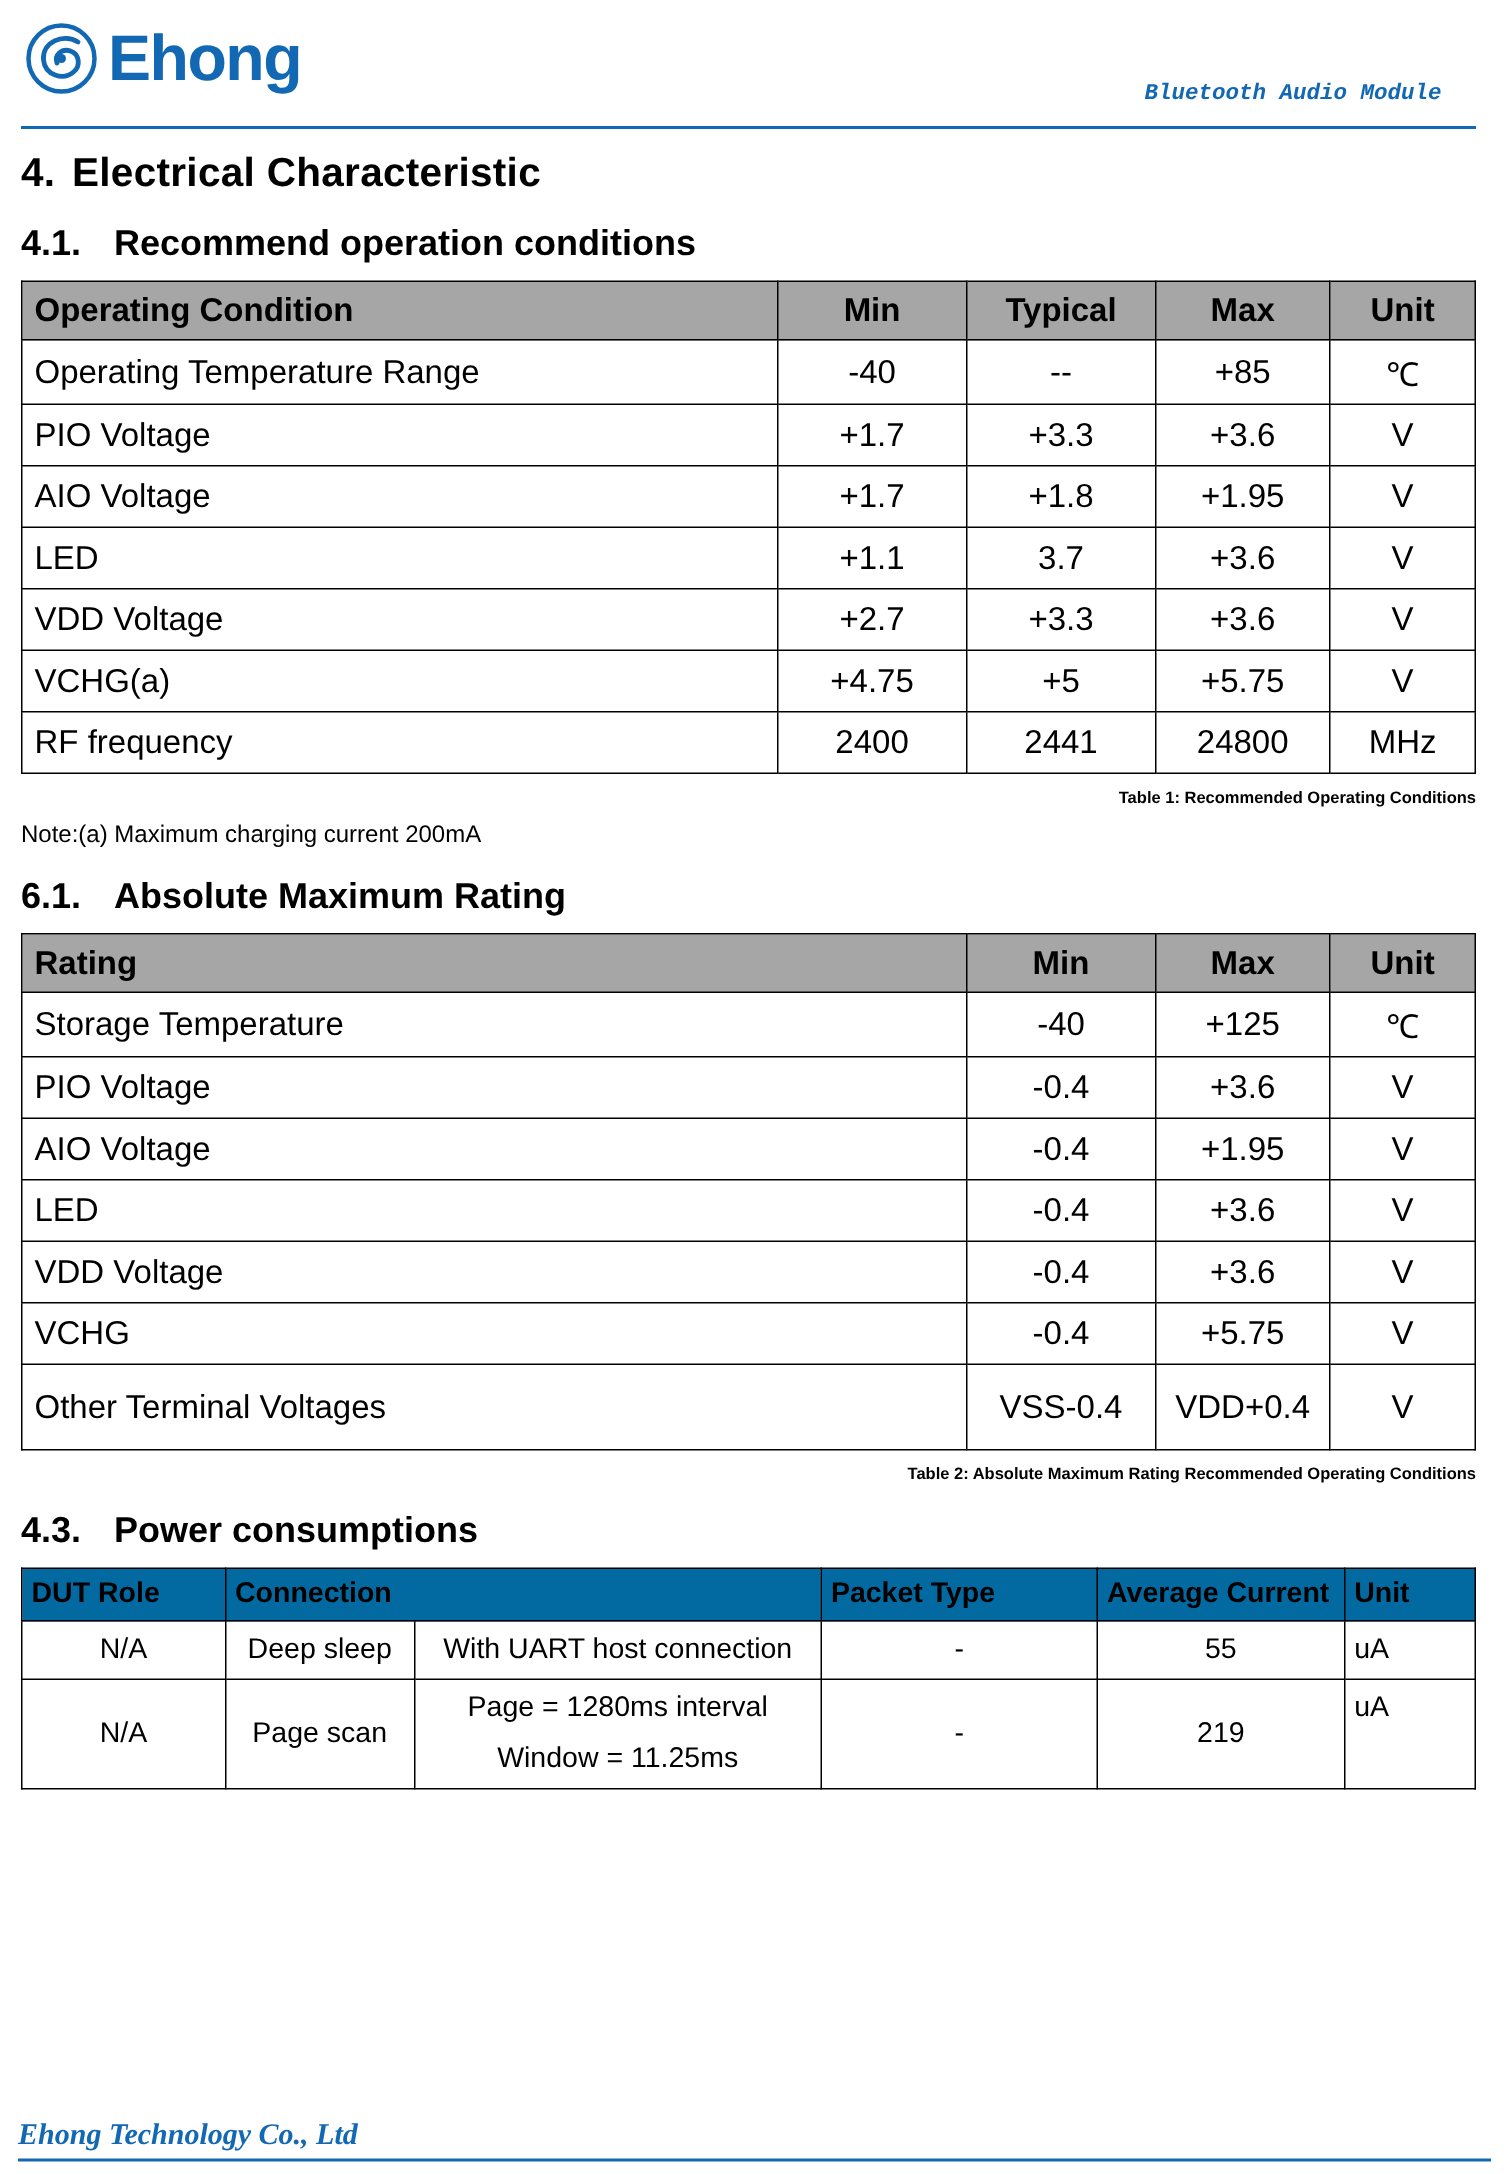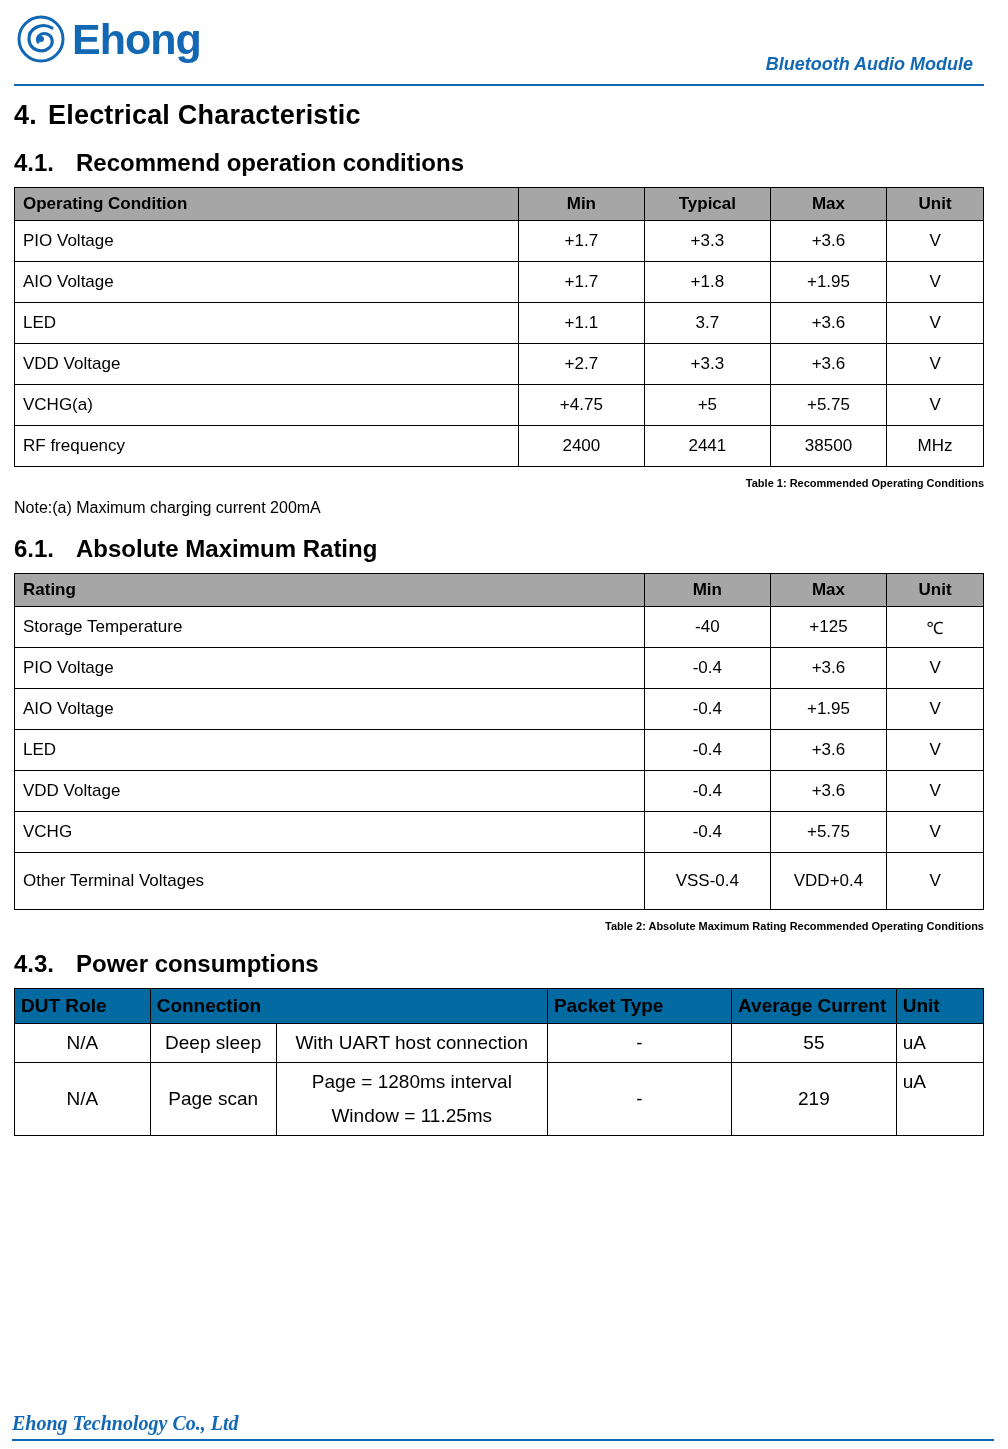--- a/index.html
+++ b/index.html
@@ -42,26 +42,26 @@
   .logo-text {
     font-family: "Liberation Sans", sans-serif;
     font-size: 43px;
     font-weight: bold;
     color: #1268b3;
     letter-spacing: -1px;
     line-height: 1;
   }
   .header-title {
     position: absolute;
-    right: 11px;
+    right: 23px;
     top: 44px;
-    font-family: Liberation Sans, sans-serif;
+    font-family: Liberation Mono, monospace;
     font-style: italic;
     font-weight: bold;
-    font-size: 18px;
+    font-size: 15px;
     color: #1268b3;
   }
   .header-rule {
     position: absolute;
     left: 0;
     right: 0;
     bottom: 2px;
     border-top: 2px solid #1268b3;
   }
 
@@ -84,21 +84,21 @@
   h2.sub .num {
     display: inline-block;
     min-width: 62px;
   }
 
   
   table.doc {
     border-collapse: collapse;
     width: 100%;
     table-layout: fixed;
-    font-size: 17px;
+    font-size: 22px;
   }
   table.doc th, table.doc td {
     border: 1px solid #000000;
     padding: 6px 8px;
     vertical-align: middle;
   }
   table.doc thead th {
     background: #a6a6a6;
     font-weight: bold;
     text-align: center;
@@ -207,20 +207,27 @@
       <tr>
         <th class="left">Operating Condition</th>
         <th>Min</th>
         <th>Typical</th>
         <th>Max</th>
         <th>Unit</th>
       </tr>
     </thead>
     <tbody>
       <tr>
+        <td class="left">Operating Temperature Range</td>
+        <td class="center">-40</td>
+        <td class="center">--</td>
+        <td class="center">+85</td>
+        <td class="center">℃</td>
+      </tr>
+      <tr>
         <td class="left">PIO Voltage</td>
         <td class="center">+1.7</td>
         <td class="center">+3.3</td>
         <td class="center">+3.6</td>
         <td class="center">V</td>
       </tr>
       <tr>
         <td class="left">AIO Voltage</td>
         <td class="center">+1.7</td>
         <td class="center">+1.8</td>
@@ -245,21 +252,21 @@
         <td class="left">VCHG(a)</td>
         <td class="center">+4.75</td>
         <td class="center">+5</td>
         <td class="center">+5.75</td>
         <td class="center">V</td>
       </tr>
       <tr>
         <td class="left">RF frequency</td>
         <td class="center">2400</td>
         <td class="center">2441</td>
-        <td class="center">38500</td>
+        <td class="center">24800</td>
         <td class="center">MHz</td>
       </tr>
     </tbody>
   </table>
 
   <div class="caption">Table 1: Recommended Operating Conditions</div>
   <div class="note">Note:(a) Maximum charging current 200mA</div>
 
   <h2 class="sub">
     <span class="num">6.1.</span><span>Absolute Maximum Rating</span>

